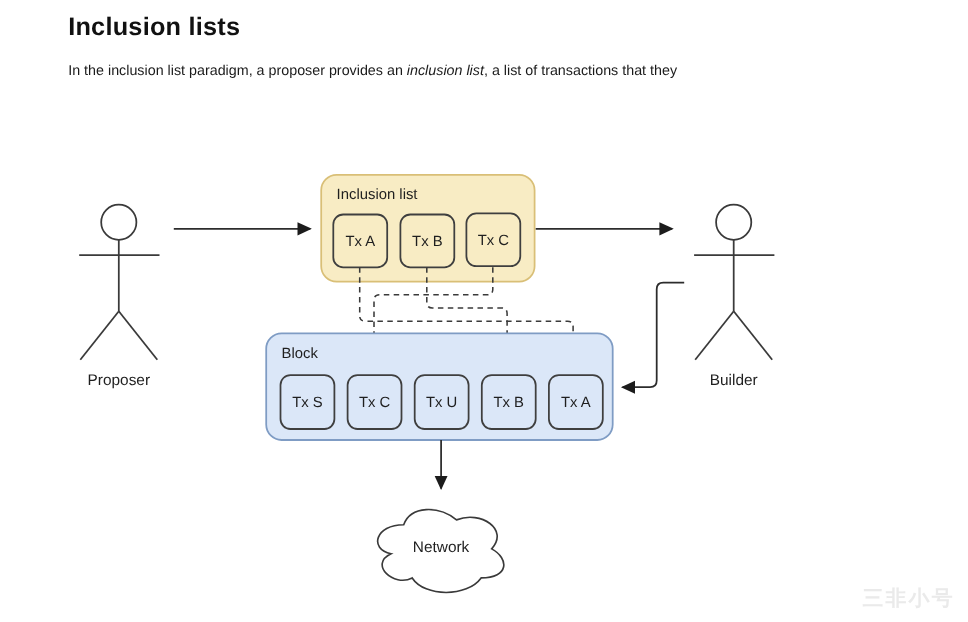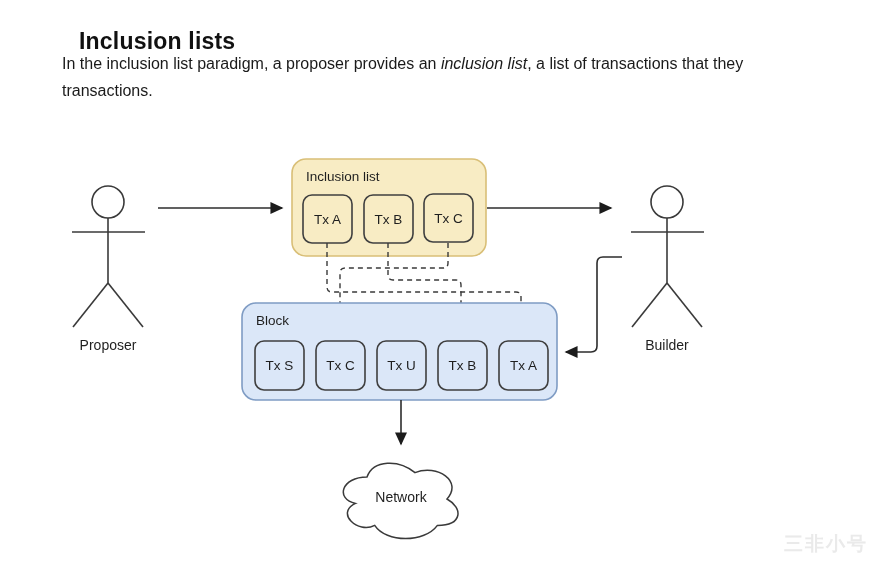--- a/index.html
+++ b/index.html
@@ -8,31 +8,31 @@
     width: 880px;
     height: 565px;
     overflow: hidden;
     font-family: "Liberation Sans", sans-serif;
     color: #1a1a1a;
   }
   .page-title {
     position: absolute;
     left: 62px;
     top: 11px;
-    margin: 17px;
+    margin: 0;
     font-size: 23px;
     font-weight: bold;
     color: #111111;
     letter-spacing: 0.2px;
   }
   .para {
     position: absolute;
     left: 62px;
     top: 50px;
-    font-size: 16px;
+    font-size: 13px;
     line-height: 27px;
     color: #1a1a1a;
   }
   .para .line { display: block; white-space: nowrap; }
   .para em { font-style: italic; }
   .diagram {
     position: absolute;
     left: 0;
     top: 140px;
   }
@@ -60,21 +60,20 @@
     user-select: none;
   }
 </style>
 </head>
 <body>
 
 <h1 class="page-title">Inclusion lists</h1>
 
 <div class="para">
   <span class="line"><span>In the inclusion list paradigm, a proposer provides an </span><em>inclusion list</em><span>, a list of transactions that they</span></span>
-  <span class="line"><span>transactions.</span></span>
 </div>
 
 <svg class="diagram" width="880" height="425" viewBox="0 140 880 425" xmlns="http://www.w3.org/2000/svg">
   <defs>
     <marker id="arrow-dark" viewBox="0 0 10 10" refX="8.5" refY="5" markerWidth="8.5" markerHeight="8.5" orient="auto-start-reverse">
       <path d="M0,0.6 L9.6,5 L0,9.4 Z" fill="#1c1c1c"></path>
     </marker>
   </defs>
 
   <g>

